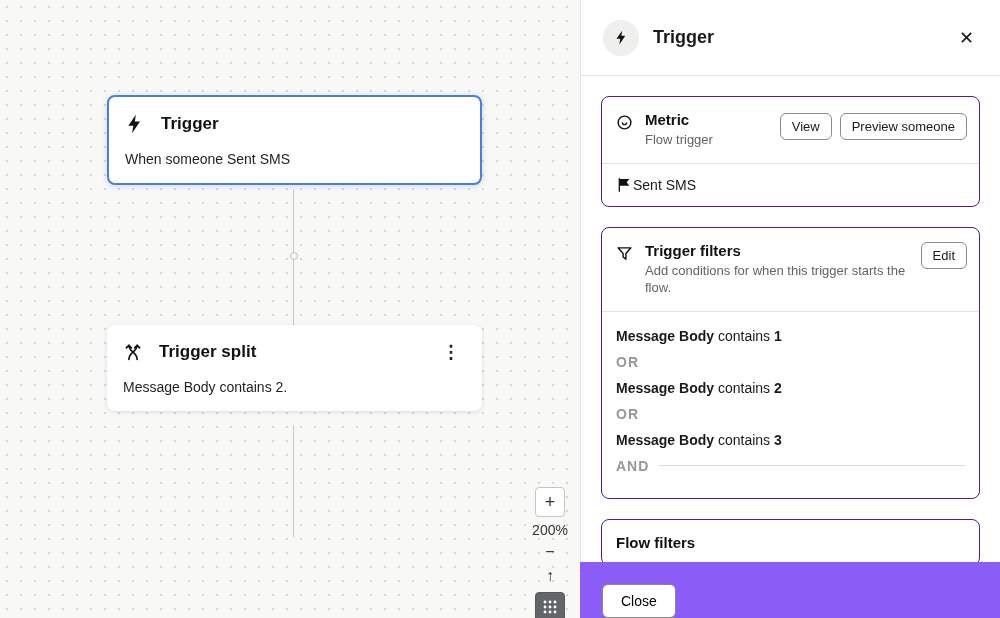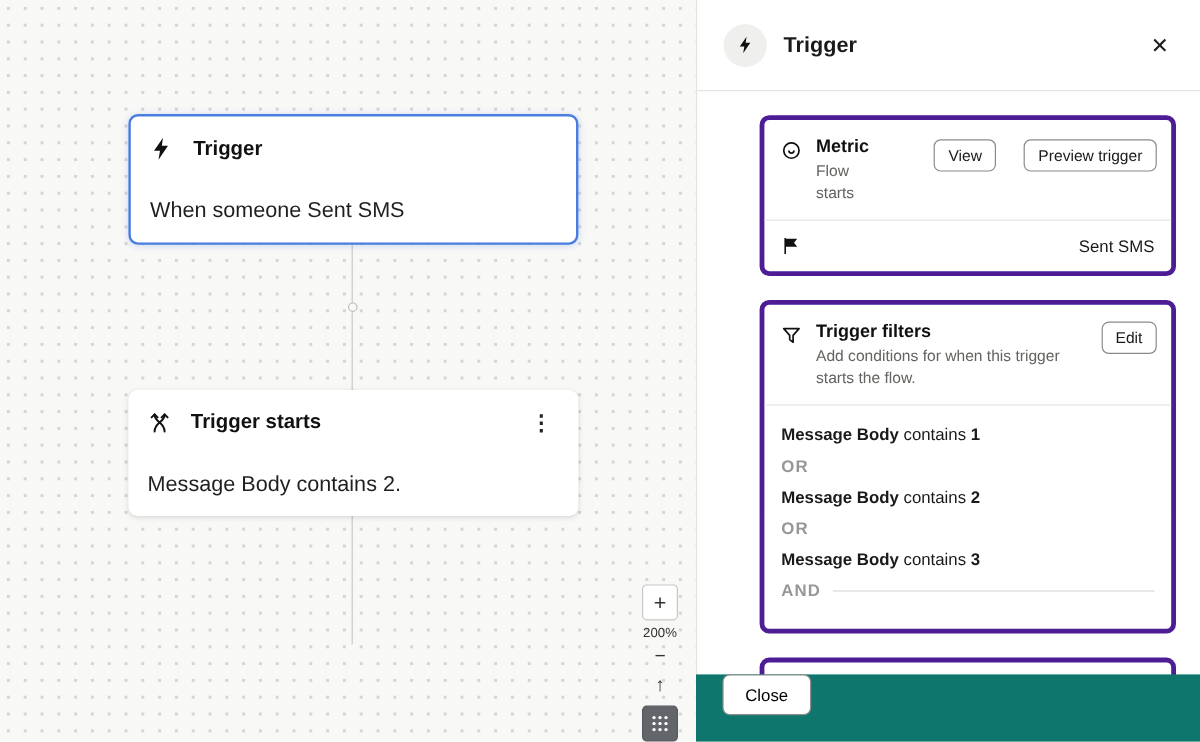--- a/index.html
+++ b/index.html
@@ -14,75 +14,75 @@
 
   .edge { position:absolute; width:1px; background:#c9c9c7; }
   .edge-dot { position:absolute; width:8px; height:8px; border:1px solid #bdbdbb;
     background:#f8f8f7; border-radius:50%; }
 
   .node { position:absolute; left:107px; width:375px; background:#fff;
     border-radius:8px; box-shadow:0 1px 4px rgba(0,0,0,.12); padding:16px; }
   .node.selected { border:2px solid #4a7de0; box-shadow:0 1px 6px rgba(74,125,224,.25); }
   .node-head { display:flex; align-items:center; gap:16px; }
   .node-title { font-size:17px; font-weight:700; color:#111; flex:1; }
-  .node-desc { font-size:18px; color:#1f1f1f; margin-top:30px; }
+  .node-desc { font-size:14px; color:#1f1f1f; margin-top:16px; }
   .kebab { font-size:18px; font-weight:700; color:#222; line-height:1;
     padding:2px 6px; cursor:pointer; }
 
   .trigger-node { top:95px; }
   .split-node { top:325px; }
 
   
   .zoomctl { position:absolute; left:534px; top:487px; width:32px;
     display:flex; flex-direction:column; align-items:center; }
   .zbtn { width:30px; height:30px; display:flex; align-items:center; justify-content:center;
     font-size:18px; color:#333; background:#fff; border:1px solid #c6c6c4; border-radius:4px;
     cursor:pointer; }
   .zplain { width:30px; height:24px; display:flex; align-items:center; justify-content:center;
     background:transparent; border:none; cursor:pointer; color:#333; font-size:16px; }
-  .zlabel { font-size:11px; color:#333; margin:5px 0 2px; }
+  .zlabel { font-size:14px; color:#333; margin:5px 0 2px; }
   .zgrid { width:30px; height:30px; border-radius:4px; background:#62666b; border:1px solid #55585c;
     display:flex; align-items:center; justify-content:center; cursor:pointer; margin-top:4px; }
 
   
   .panel { position:absolute; left:580px; top:0; width:420px; height:618px;
     background:#fff; border-left:1px solid #e4e4e2; }
   .panel-head { height:76px; display:flex; align-items:center; gap:14px;
     padding:0 22px; border-bottom:1px solid #e4e4e2; }
   .icon-circle { width:36px; height:36px; border-radius:50%; background:#efefed;
     display:flex; align-items:center; justify-content:center; }
   .panel-title { font-size:18px; font-weight:700; flex:1; }
   .close-x { font-size:18px; color:#1a1a1a; cursor:pointer; padding:4px; }
 
   .panel-body { position:absolute; top:76px; left:0; right:0; bottom:0;
     padding:20px; overflow:hidden; }
-  .card { border:4px solid #4c1d95; border-radius:8px; background:#fff; margin-bottom:20px;margin-left:32px; }
+  .card { border:1px solid #4c1d95; border-radius:8px; background:#fff; margin-bottom:20px; }
   .card-head { display:flex; align-items:flex-start; gap:12px; padding:14px 12px 14px 14px; }
   .card-head .txt { flex:1; min-width:0; }
   .card-title { font-size:15px; font-weight:700; color:#111; }
   .card-sub { font-size:13px; color:#636360; margin-top:3px; line-height:1.35; }
   .btn { background:#fff; border:1px solid #8a8a88; border-radius:6px;
     font-size:13px; color:#1a1a1a; padding:5px 11px; cursor:pointer; white-space:nowrap;
     font-family:"Liberation Sans", sans-serif; }
-  .btn-row { display:flex; gap:23px; margin-top:2px;padding-left:24px; }
+  .btn-row { display:flex; gap:8px; margin-top:2px;padding-left:24px; }
   .divider { height:1px; background:#e4e4e2; }
-  .metric-row { display:flex; align-items:center; gap:12px; padding:13px 14px; font-size:14px;justify-content:space-between; }
+  .metric-row { display:flex; align-items:center; gap:1px; padding:13px 14px; font-size:14px; }
 
   .cond-list { padding:6px 14px 14px; }
   .cond { font-size:14px; color:#1a1a1a; margin:10px 0; }
   .cond b { font-weight:700; }
   .joiner { display:flex; align-items:center; gap:10px; margin:10px 0;
     font-size:14px; font-weight:700; color:#97979a; letter-spacing:1px; }
   .joiner .rule { flex:1; height:1px; background:#d9d9d7; }
 
   .flow-filters-card { margin-bottom:0; }
   .flow-filters-card .card-head { padding:14px; }
 
   .panel-foot { position:absolute; left:580px; bottom:0; width:420px; height:56px;
-    background:#0f766e; display:flex; align-items:flex-start; padding:0 22px; }
+    background:#8b5cf6; display:flex; align-items:flex-end; padding:0 22px; }
   .close-btn { background:#fff; border:1px solid #8a8a88; border-radius:6px;
     font-size:14px; padding:8px 18px; cursor:pointer;
     font-family:"Liberation Sans", sans-serif; }
 
   svg { display:block; }
 </style>
 </head>
 <body>
 
 <div class="canvas">
@@ -106,21 +106,21 @@
   <div class="node split-node">
     <div class="node-head">
       <span>
         <svg width="20" height="20" viewBox="0 0 24 24" fill="none" stroke="#111" stroke-width="2" stroke-linecap="round" stroke-linejoin="round">
           <path d="M7 21 C7 12, 17 12, 17 4"></path>
             <path d="M14 7 L17 4 L20 7"></path>
           <path d="M17 21 C17 12, 7 12, 7 4"></path>
             <path d="M4 7 L7 4 L10 7"></path>
         </svg>
       </span>
-      <span class="node-title">Trigger starts</span>
+      <span class="node-title">Trigger split</span>
       <span class="kebab">⋮</span>
     </div>
     <div class="node-desc">Message Body contains 2.</div>
   </div>
 
   <div class="zoomctl">
     <button class="zbtn">+</button>
     <div class="zlabel">200%</div>
     <button class="zplain">−</button>
     <button class="zplain">↑</button>
@@ -157,25 +157,25 @@
     <div class="card">
       <div class="card-head">
         <span style="margin-top:3px">
           <svg width="17" height="17" viewBox="0 0 24 24" fill="none" stroke="#111" stroke-width="2">
             <circle cx="12" cy="12" r="9"></circle>
               <path d="M12 12 m-3 0 a3 3 0 1 0 6 0"></path>
           </svg>
         </span>
         <div class="txt">
           <div class="card-title">Metric</div>
-          <div class="card-sub">Flow starts</div>
+          <div class="card-sub">Flow trigger</div>
         </div>
         <div class="btn-row">
           <button class="btn">View</button>
-          <button class="btn">Preview trigger</button>
+          <button class="btn">Preview someone</button>
         </div>
       </div>
       <div class="divider"></div>
       <div class="metric-row">
         <span>
           <svg width="16" height="16" viewBox="0 0 24 24" fill="#111">
               <path d="M4 2 h2 v20 h-2 z M6 3 h14 l-4 5 4 5 H6 Z"></path>
             </svg>
         </span>
         <span>Sent SMS</span>

